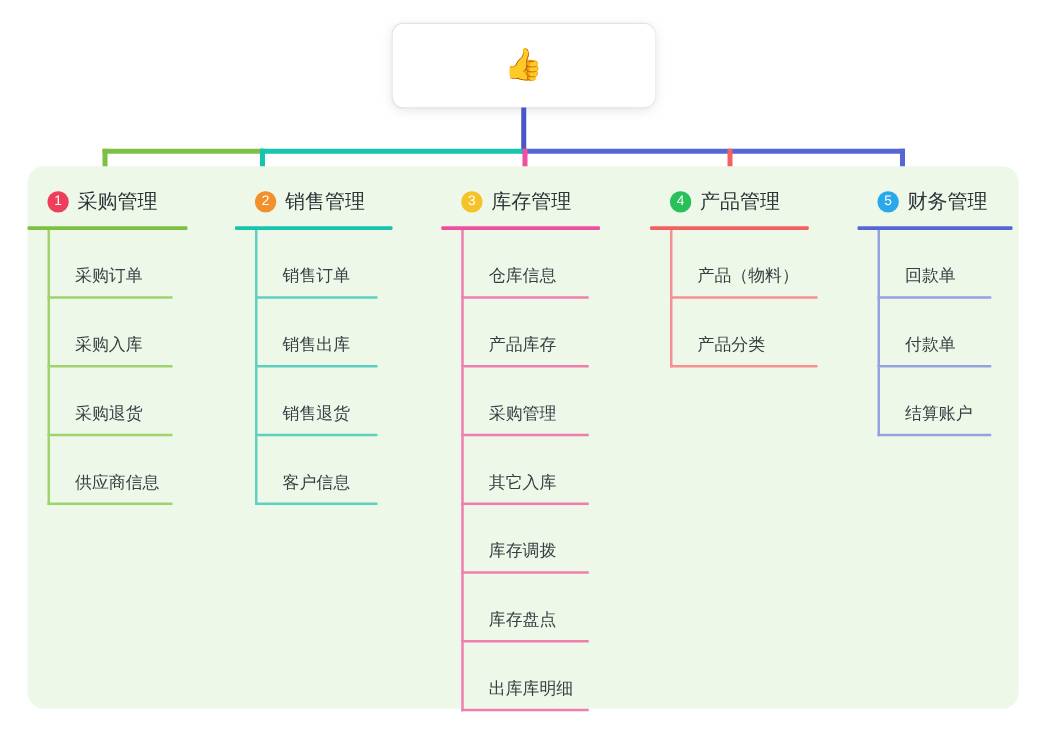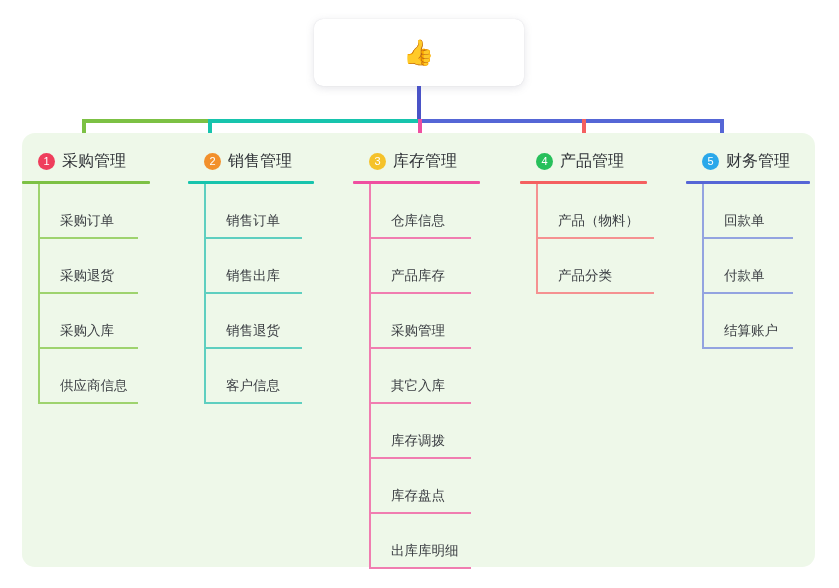--- a/index.html
+++ b/index.html
@@ -176,26 +176,26 @@
           <div class="col-rule" style="width: 128px; background: rgb(124, 193, 68);"></div>
           <div class="items" style="margin-left: 16px;">
             <div class="item" style="width: 100px; font-family: Liberation Mono, monospace;">
               <div class="item-spine" style="background: rgb(158, 211, 110);"></div>
               <div class="item-underline" style="width: 100px; background: rgb(158, 211, 110);"></div>
               <div class="item-label">采购订单</div>
             </div>
             <div class="item" style="width: 100px;">
               <div class="item-spine" style="background: rgb(158, 211, 110);"></div>
               <div class="item-underline" style="width: 100px; background: rgb(158, 211, 110);"></div>
-              <div class="item-label">采购退货</div>
+              <div class="item-label">采购入库</div>
             </div>
             <div class="item" style="width: 100px;">
               <div class="item-spine" style="background: rgb(158, 211, 110);"></div>
               <div class="item-underline" style="width: 100px; background: rgb(158, 211, 110);"></div>
-              <div class="item-label">采购入库</div>
+              <div class="item-label">采购退货</div>
             </div>
             <div class="item" style="width: 100px;">
               <div class="item-spine" style="background: rgb(158, 211, 110);"></div>
               <div class="item-underline" style="width: 100px; background: rgb(158, 211, 110);"></div>
               <div class="item-label">供应商信息</div>
             </div>
           </div>
         </div>
         <div class="column" style="left: 166px; top: 14px;">
           <div class="col-head">

